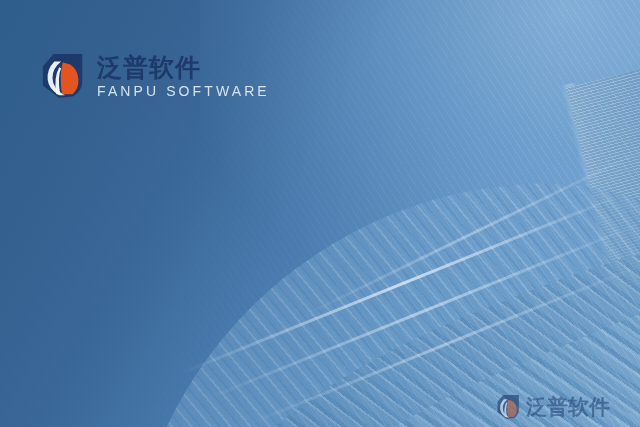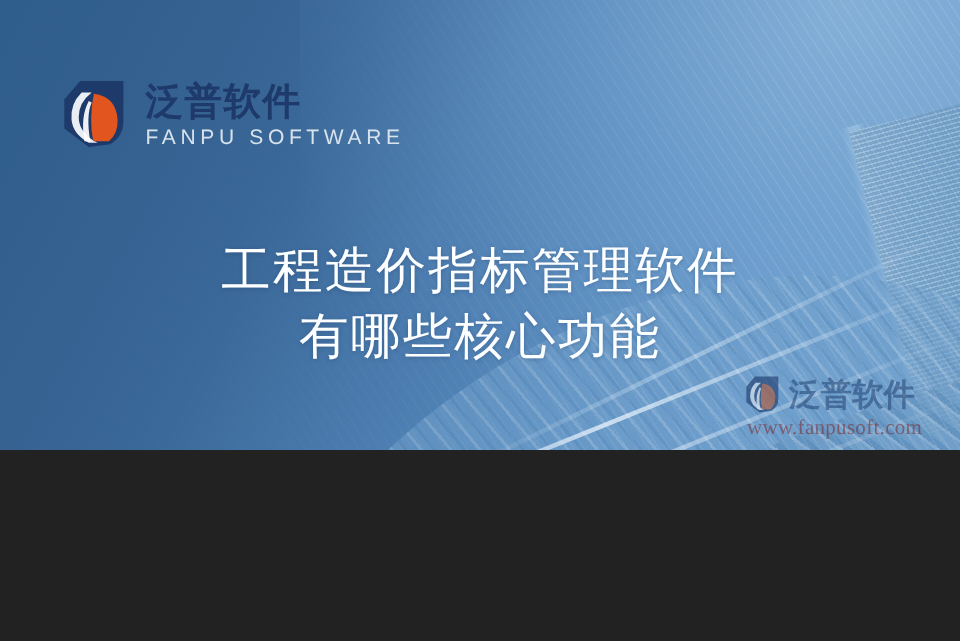--- a/index.html
+++ b/index.html
@@ -3,21 +3,21 @@
 <meta charset="utf-8">
 <style>
   html, body {
     margin: 0;
     padding: 0;
     background: #222;
   }
   #banner {
     position: relative;
     width: 640px;
-    height: 300px;
+    height: 427px;
     overflow: hidden;
     font-family: "Liberation Sans", sans-serif;
     
     background:
       linear-gradient(118deg,
         #2f5d8c 0%,
         #34618f 14%,
         #3a6899 30%,
         #4a7aae 48%,
         #5a8cbf 64%,
@@ -283,31 +283,26 @@
       <path d="M30 20 Q14 36 16 58 Q18 78 40 90 L52 90 Q26 76 26 54 Q26 34 44 20 Z" fill="#e9eef4"></path>
       <path d="M47 22 Q78 26 80 58 Q81 76 68 88 L46 88 Q40 56 47 22 Z" fill="#e2551f"></path>
       <path d="M44 34 Q36 52 42 88 L34 88 Q28 54 40 32 Z" fill="#ffffff" opacity="0.92"></path>
     </svg>
     <div class="logo-words">
       <div class="logo-cn">泛普软件</div>
       <div class="logo-en">FANPU SOFTWARE</div>
     </div>
   </div>
 
-  <div class="headline">
-    <span class="ln">工程造价指标管理软件</span>
-    <span class="ln">有哪些核心功能</span>
-  </div>
 
   <div class="watermark">
     <div class="wm-row">
       <svg class="wm-mark" viewBox="0 0 100 100">
         <path d="M28 4 L88 4 L88 62 Q88 80 70 92 L40 96 L6 70 L6 30 Z" fill="#1d3a6b"></path>
         <path d="M30 20 Q14 36 16 58 Q18 78 40 90 L52 90 Q26 76 26 54 Q26 34 44 20 Z" fill="#dbe6f0"></path>
         <path d="M47 22 Q78 26 80 58 Q81 76 68 88 L46 88 Q40 56 47 22 Z" fill="#b05533"></path>
         <path d="M44 34 Q36 52 42 88 L34 88 Q28 54 40 32 Z" fill="#ffffff" opacity="0.85"></path>
       </svg>
       <span class="wm-cn">泛普软件</span>
     </div>
-    <div class="wm-url">www.fanpusoft.com</div>
   </div>
 
 </div>
 
 </body></html>

